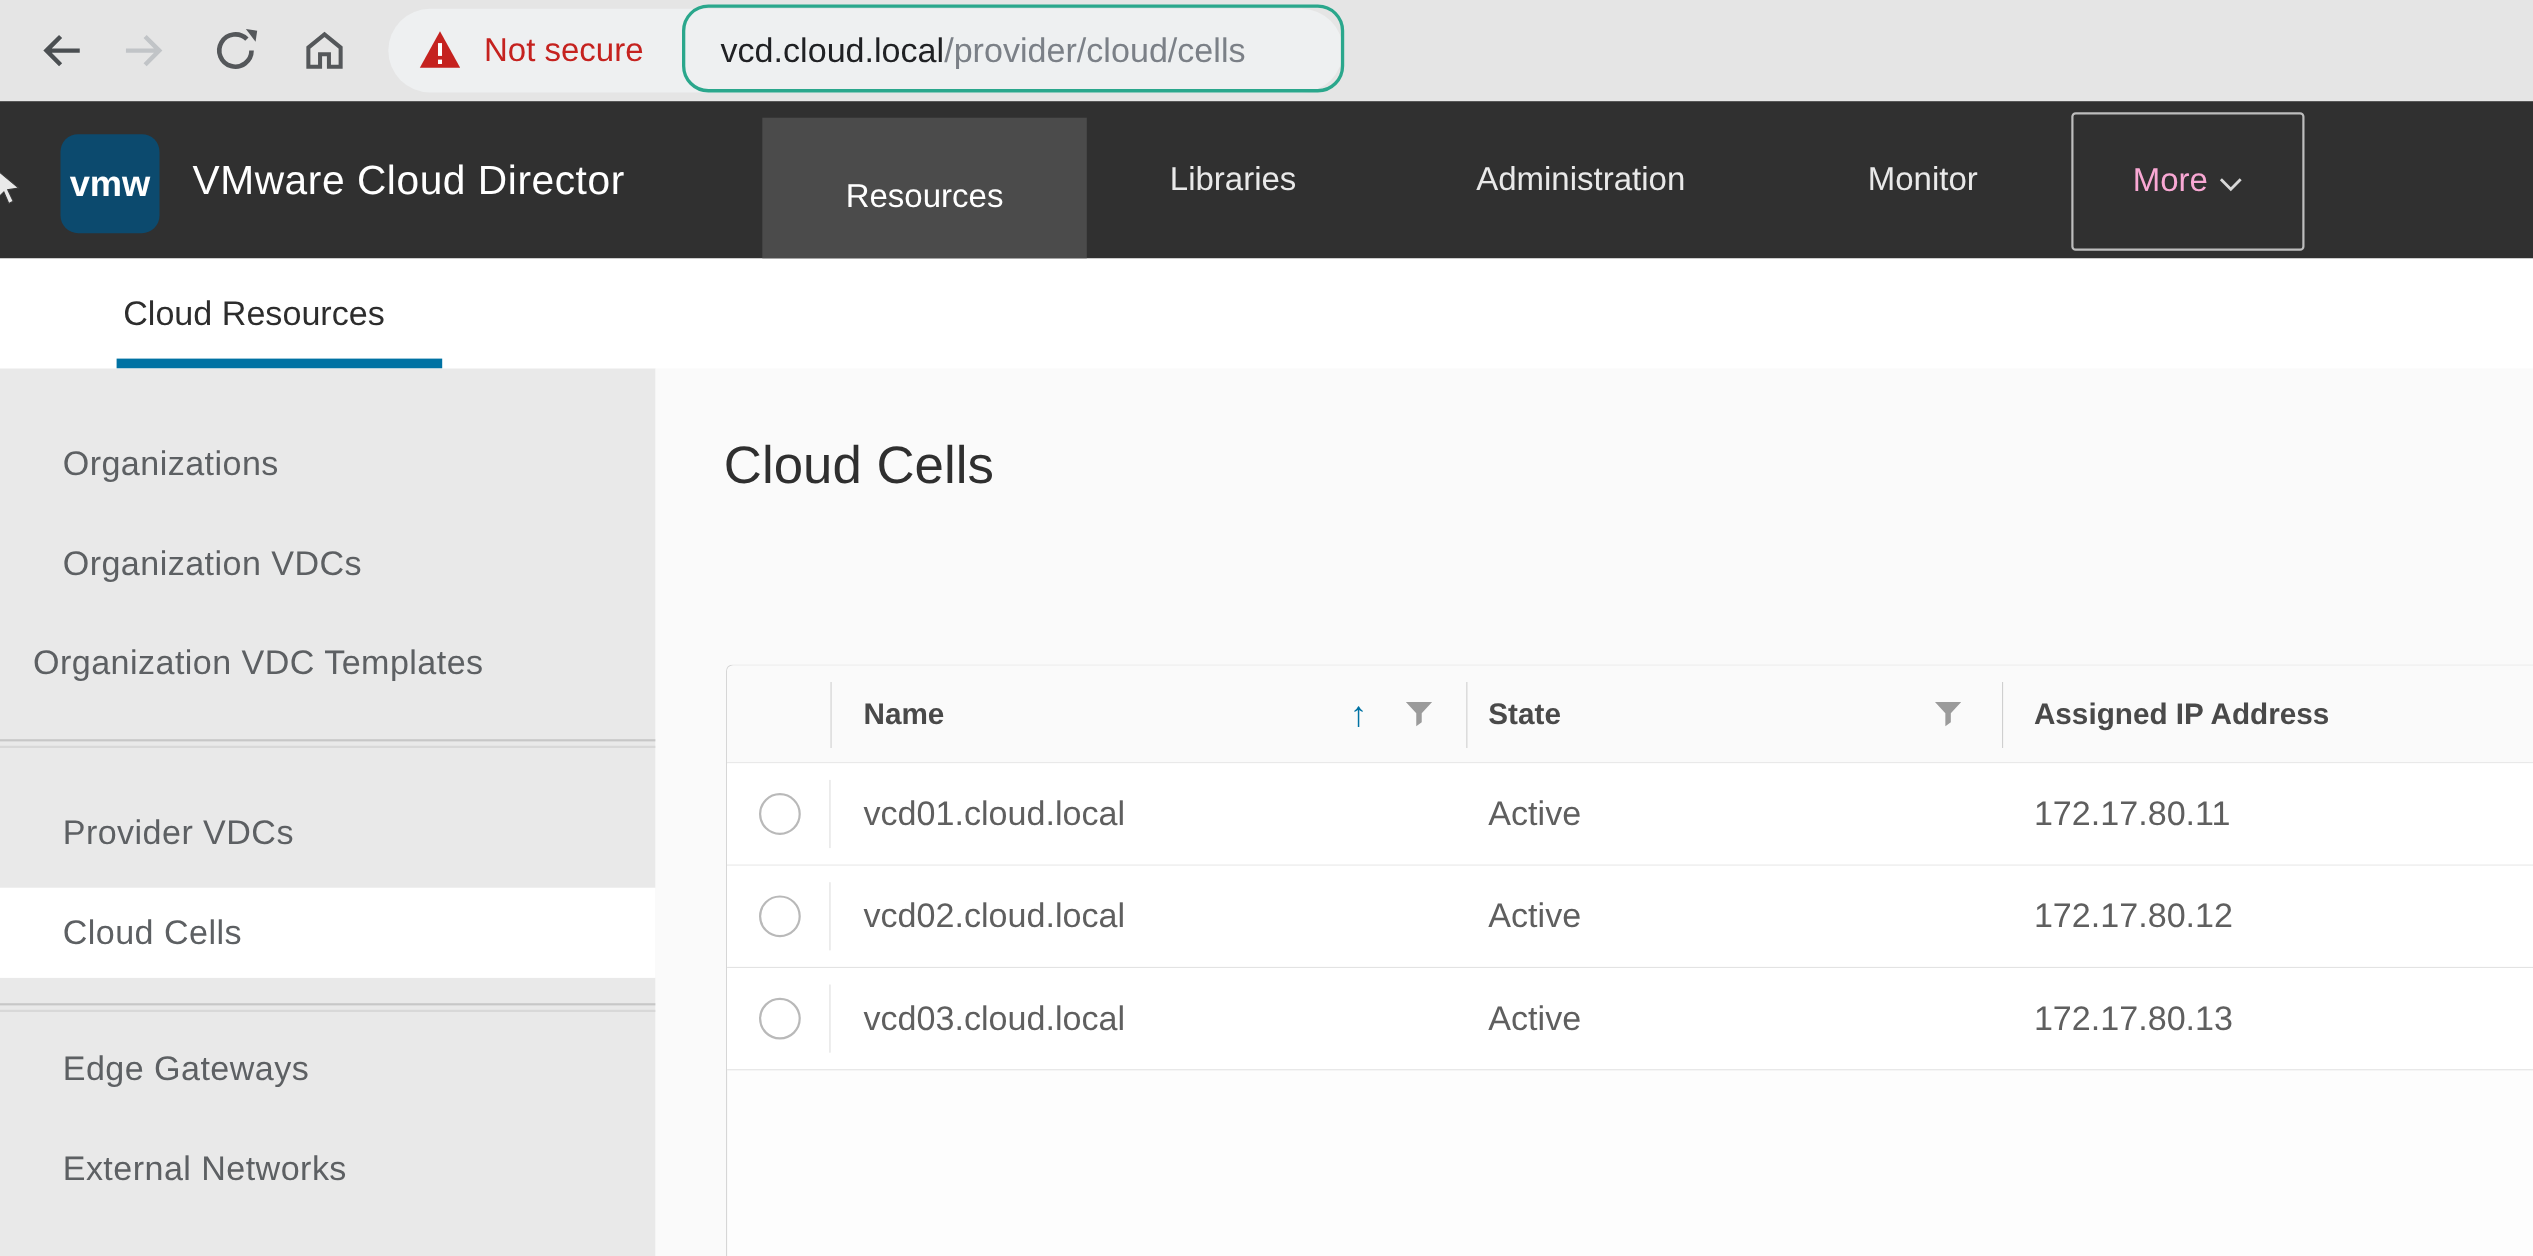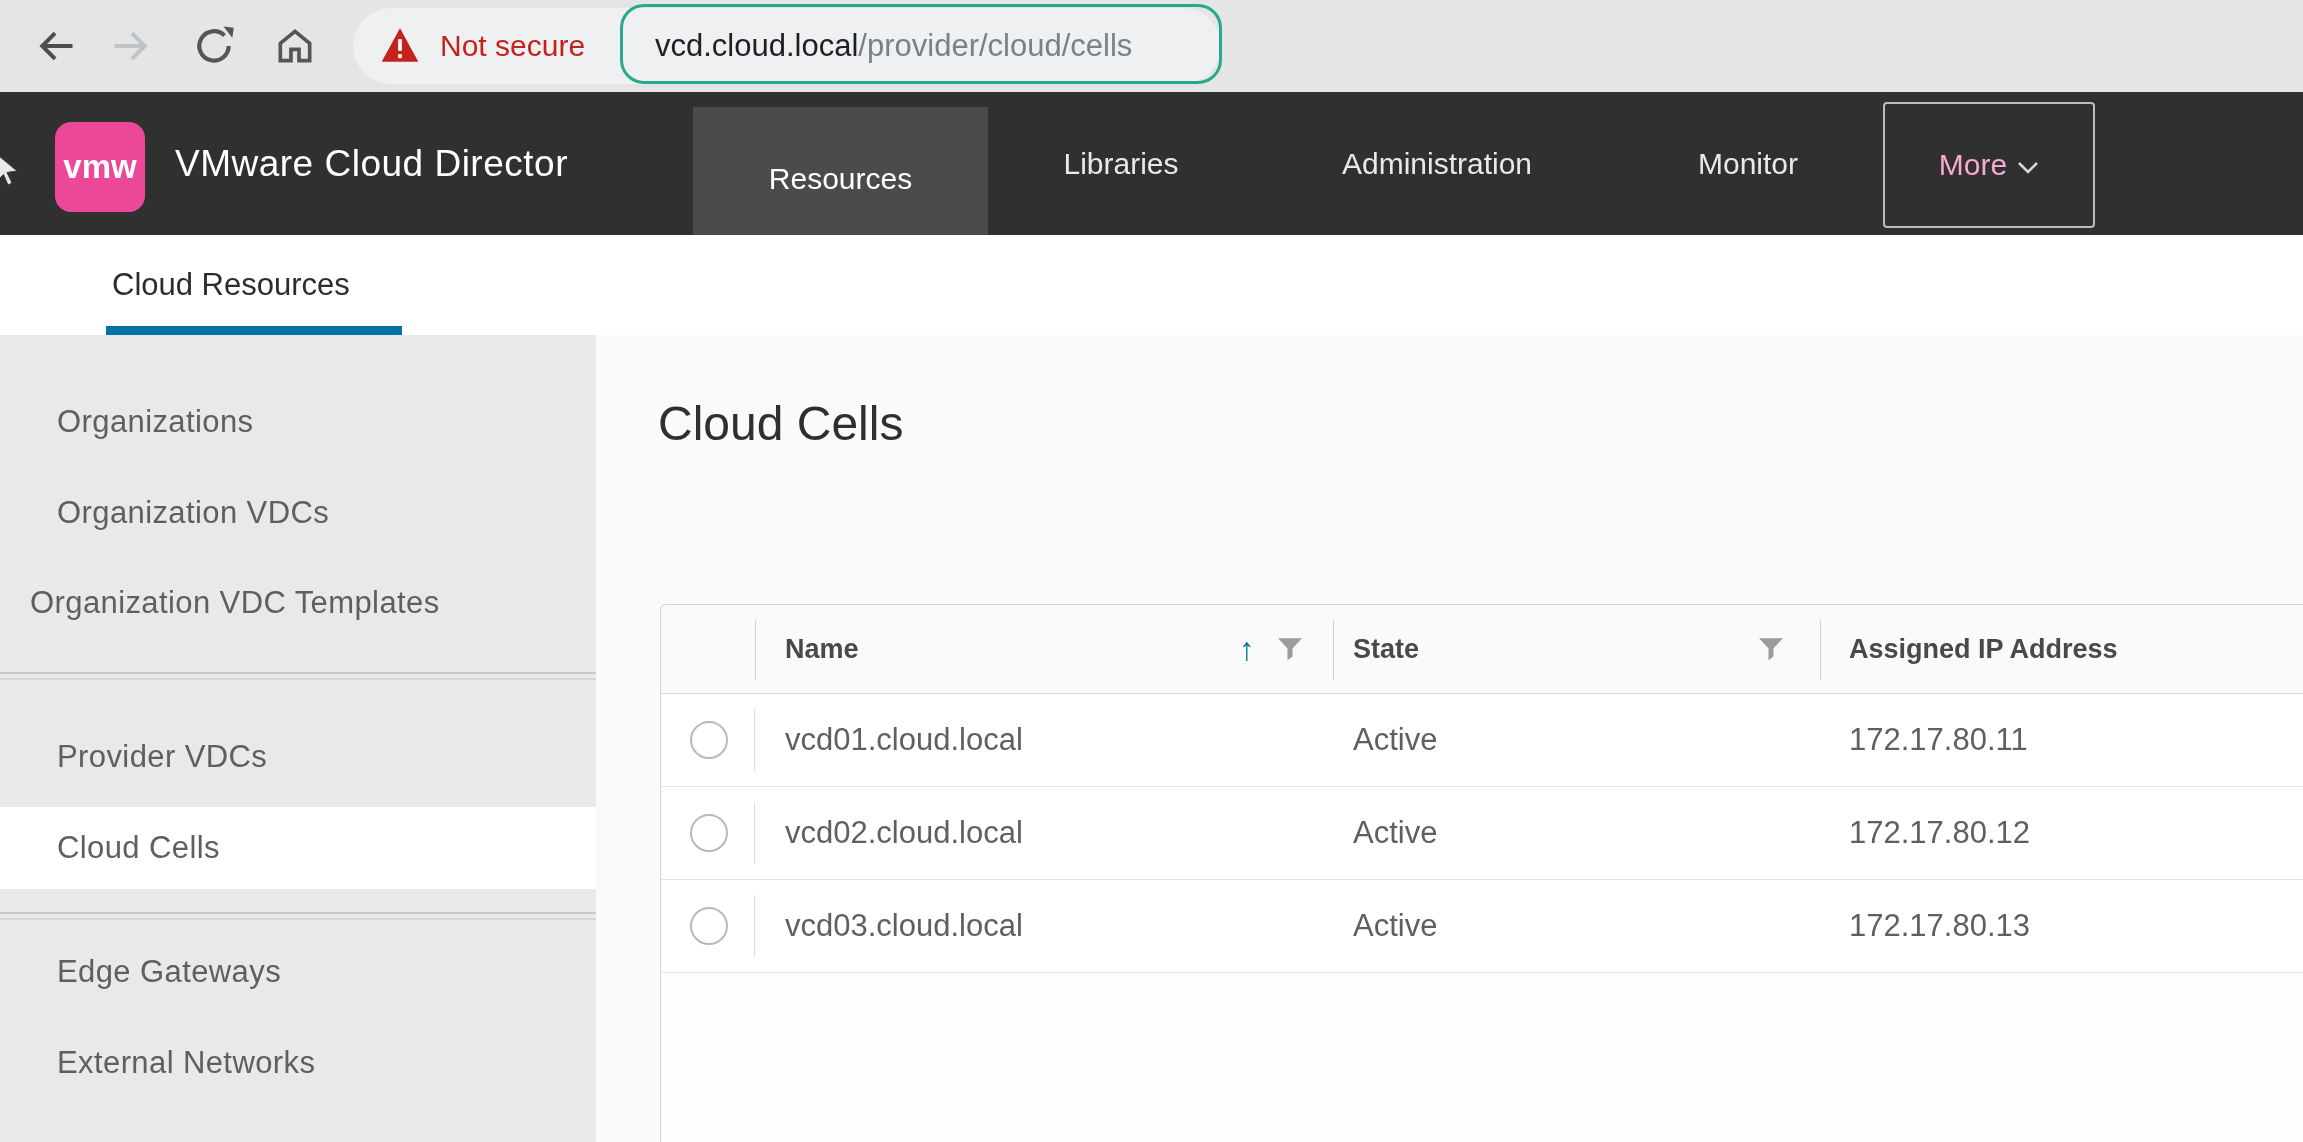--- a/index.html
+++ b/index.html
@@ -23,21 +23,21 @@
     font-size:31px; white-space:nowrap; }
   .url-text .host{ color:#202124; }
   .url-text .path{ color:#7b8087; }
   .url-highlight{ position:absolute; left:620px; top:4px; width:602px; height:80px;
     border:3px solid var(--teal); border-radius:24px; pointer-events:none; }
 
   
   .top-nav{ position:absolute; left:0; top:92px; width:2303px; height:143px; background:var(--navbg); }
   .cursor{ position:absolute; left:-3px; top:64px; }
   .logo{ position:absolute; left:55px; top:30px; width:90px; height:90px; border-radius:16px;
-    background:#ec4899; color:#fff; font-weight:bold; font-size:33px; text-align:center; line-height:90px; }
+    background:#0c4a6e; color:#fff; font-weight:bold; font-size:33px; text-align:center; line-height:90px; }
   .product-title{ position:absolute; left:175px; top:0; height:143px; line-height:143px;
     color:#fff; font-size:37px; font-weight:300; letter-spacing:0.5px; white-space:nowrap; }
   .nav-item{ position:absolute; top:0; height:143px; line-height:143px; text-align:center;
     color:#e9e9e9; font-size:30px; cursor:pointer; }
   .nav-item.active{ background:var(--navactive); color:#fff; }
   .ni-resources{ left:693px; width:295px;margin-top:15px; }
   .ni-libraries{ left:1046px; width:150px; }
   .ni-admin{ left:1312px; width:250px; }
   .ni-monitor{ left:1681px; width:134px; }
   .more-box{ position:absolute; left:1883px; top:10px; width:212px; height:126px;
@@ -72,21 +72,21 @@
     border-left:1px solid #d6d6d6; border-top:1px solid #d6d6d6;
     border-top-left-radius:6px; background:#fdfdfd; display:flex; flex-direction:column; }
   .thead{ height:89px; background:#fafafa; border-bottom:1px solid #d9d9d9;
     border-top-left-radius:6px; display:flex; }
   .trow{ height:93px; background:#fff; border-bottom:1px solid #e3e3e3; display:flex; }
   .cell{ display:flex; align-items:center; position:relative; }
   .c-radio{ width:94px; justify-content:flex-start; padding-left:29px; }
   .c-name{ width:578px; padding-left:30px; }
   .c-state{ width:487px; padding-left:20px; }
   .c-ip{ flex:1; padding-left:29px; }
-  .th{ font-size:27px; font-weight:bold; color:#494949; }
+  .th{ font-size:27px; font-weight:bold; color:#494949;gap:12px; }
   .th.c-name::before, .th.c-state::before, .th.c-ip::before{
     content:""; position:absolute; left:0; top:15px; width:1px; height:60px; background:#cfcfcf; }
   .td{ font-size:31px; color:#5f5f5f; }
   .trow .c-radio::after{ content:""; position:absolute; right:0; top:15px; width:1px; height:62px; background:#dedede; }
   .radio{ width:38px; height:38px; border:2px solid #b9b9b9; border-radius:50%; background:#fff; cursor:pointer; }
   .sort-arrow{ margin-left:auto; color:var(--accent); font-size:32px; font-weight:normal; }
   .funnel{ margin-left:22px; margin-right:30px; }
   .c-state .funnel{ margin-left:auto; margin-right:36px; }
 </style>
 </head>

